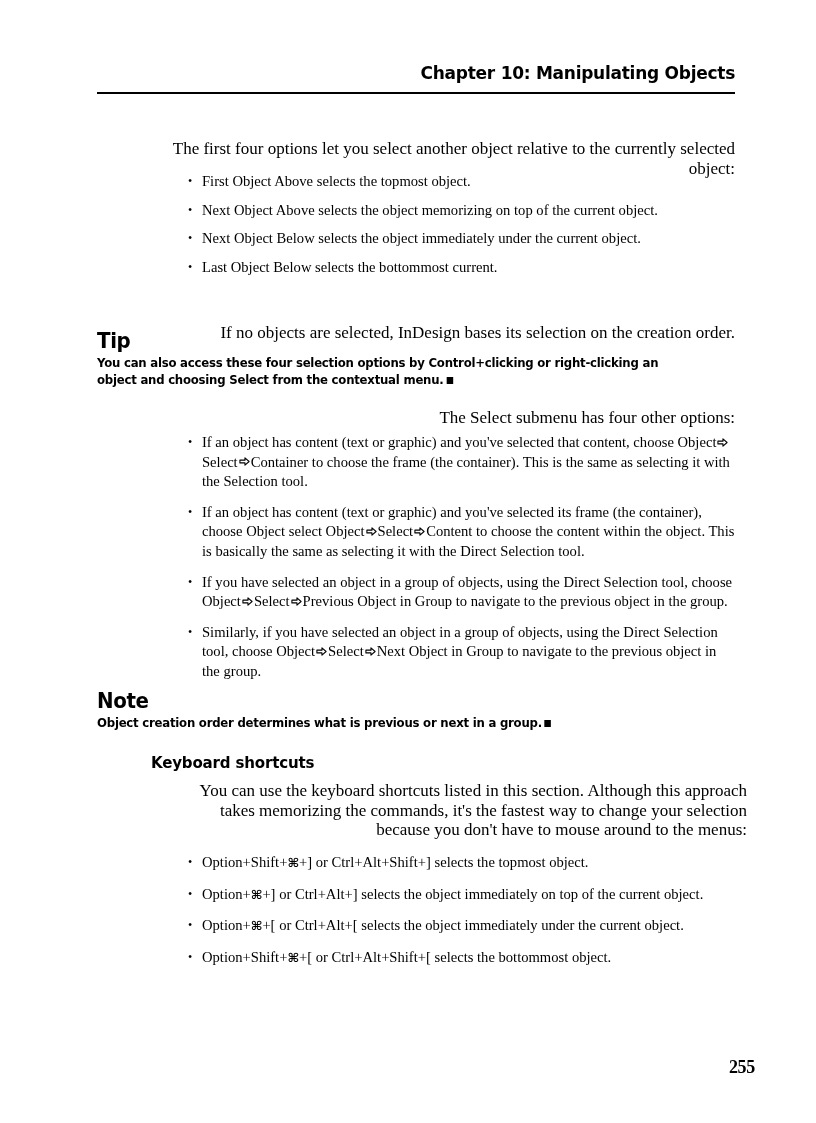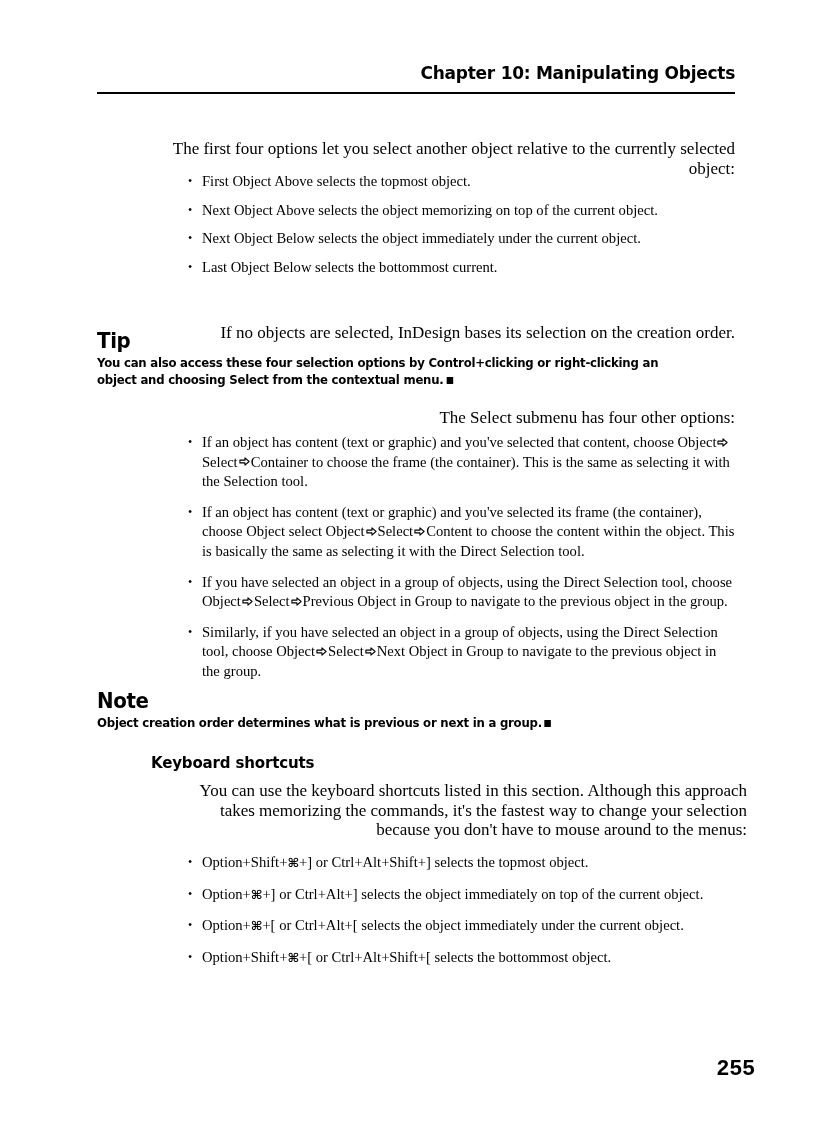--- a/index.html
+++ b/index.html
@@ -149,23 +149,23 @@
     letter-spacing: -0.2px;
     transform: scaleX(0.93);
     transform-origin: left center;
   }
 
   
   .folio {
     position: absolute;
     right: 81px;
     top: 1057px;
-    font-family: Liberation Mono, monospace;
-    font-weight: bold;
-    font-size: 22px;
+    font-family: Liberation Serif, serif;
+    font-weight: bold;
+    font-size: 18px;
     letter-spacing: -0.3px;
     text-align: right;
   }
 </style>
 </head>
 <body>
 
 <div class="page">
 
   <div class="header">

